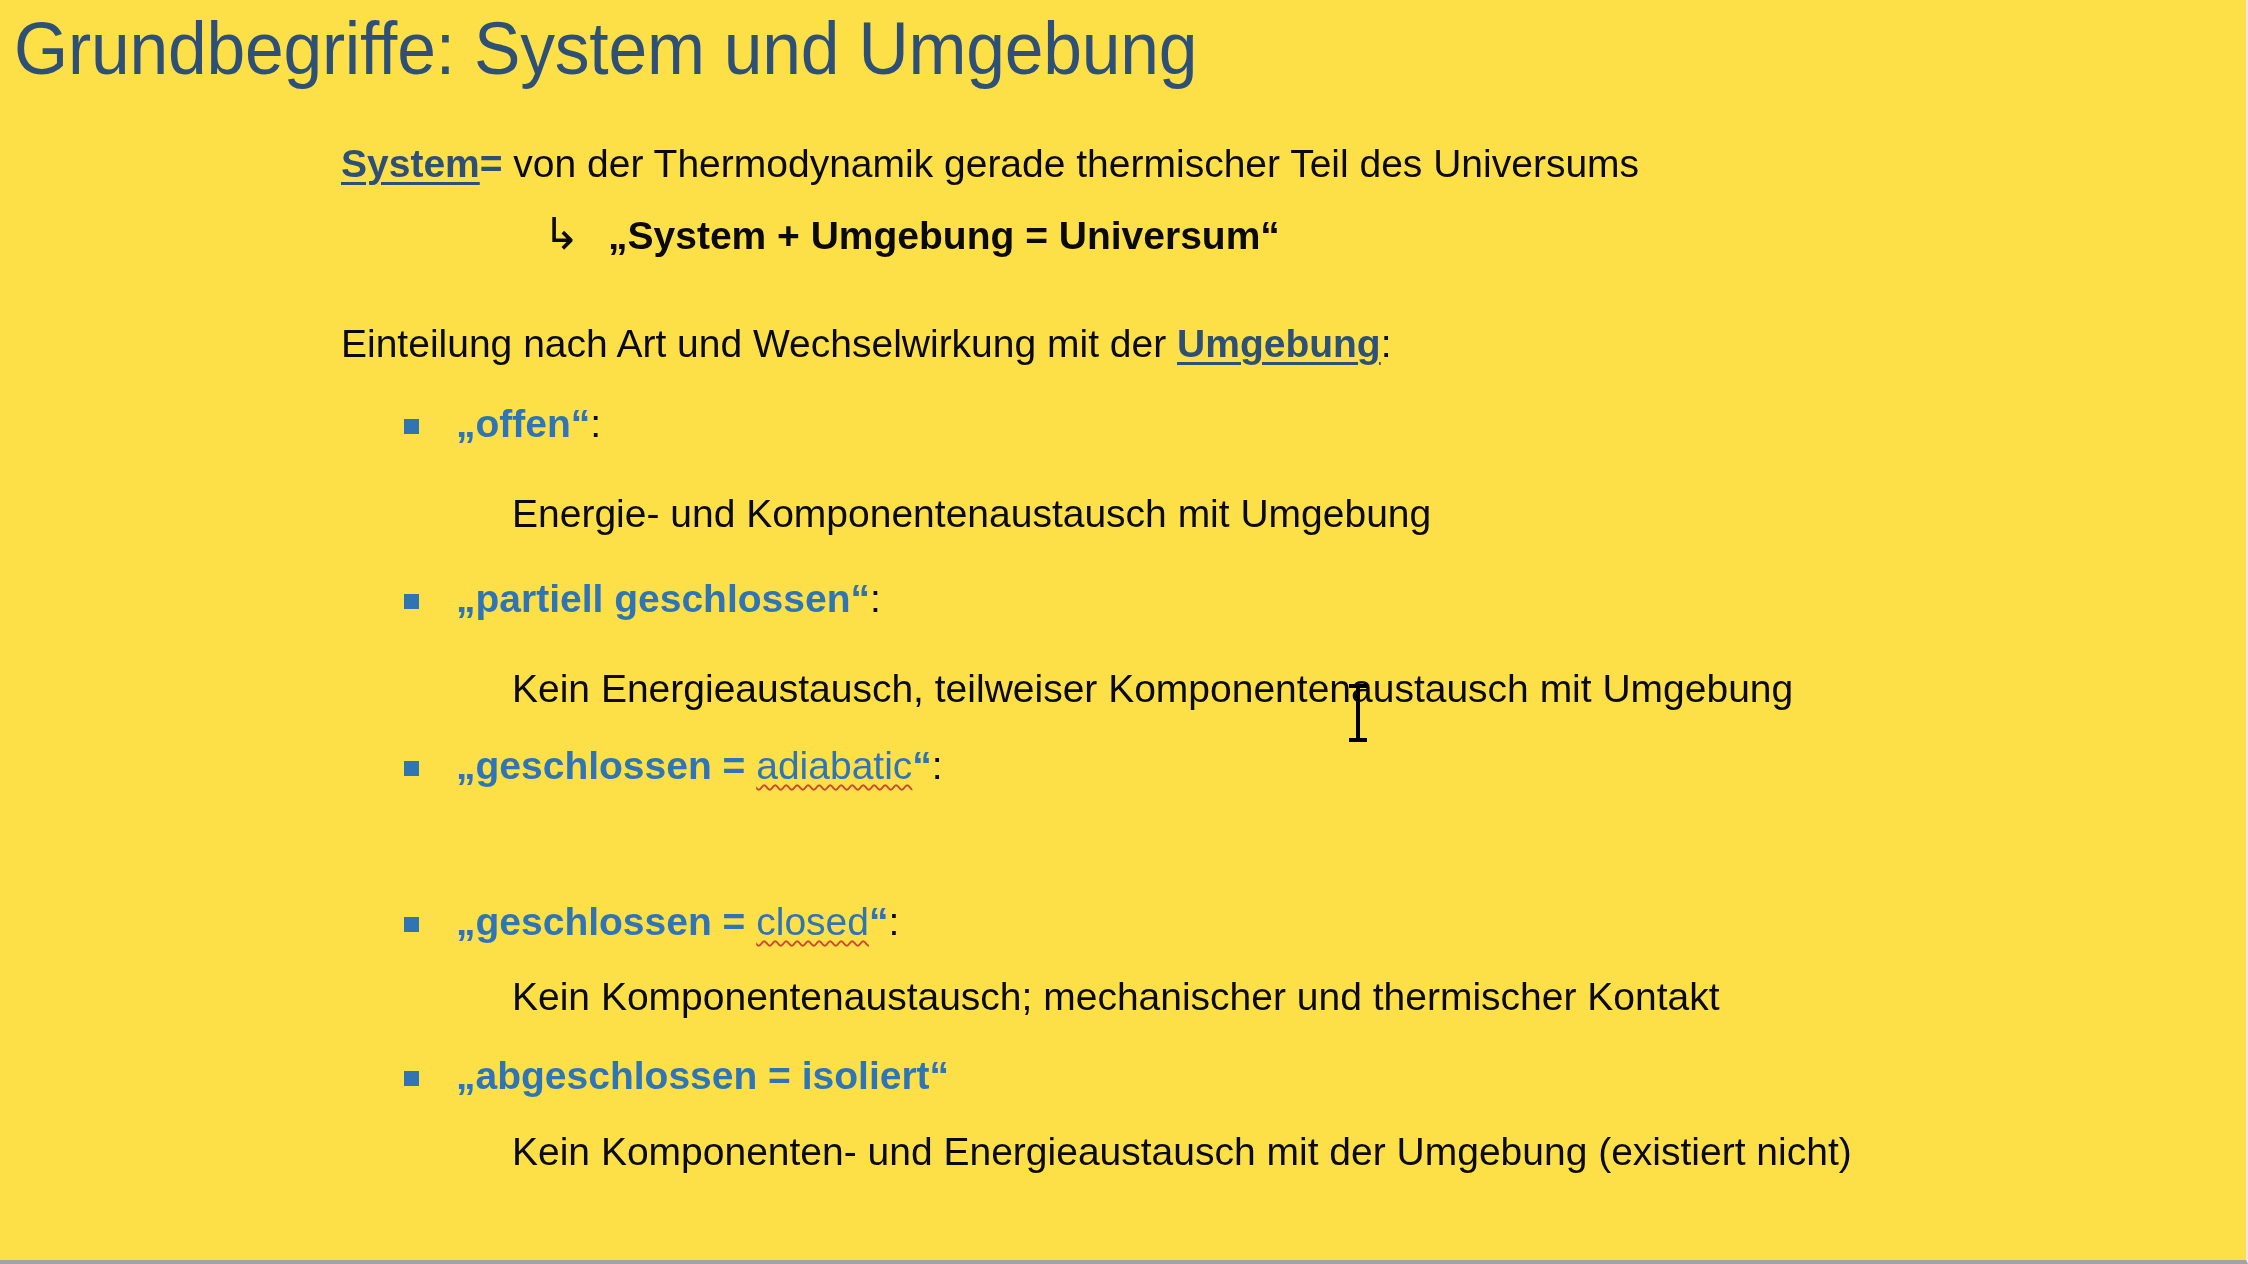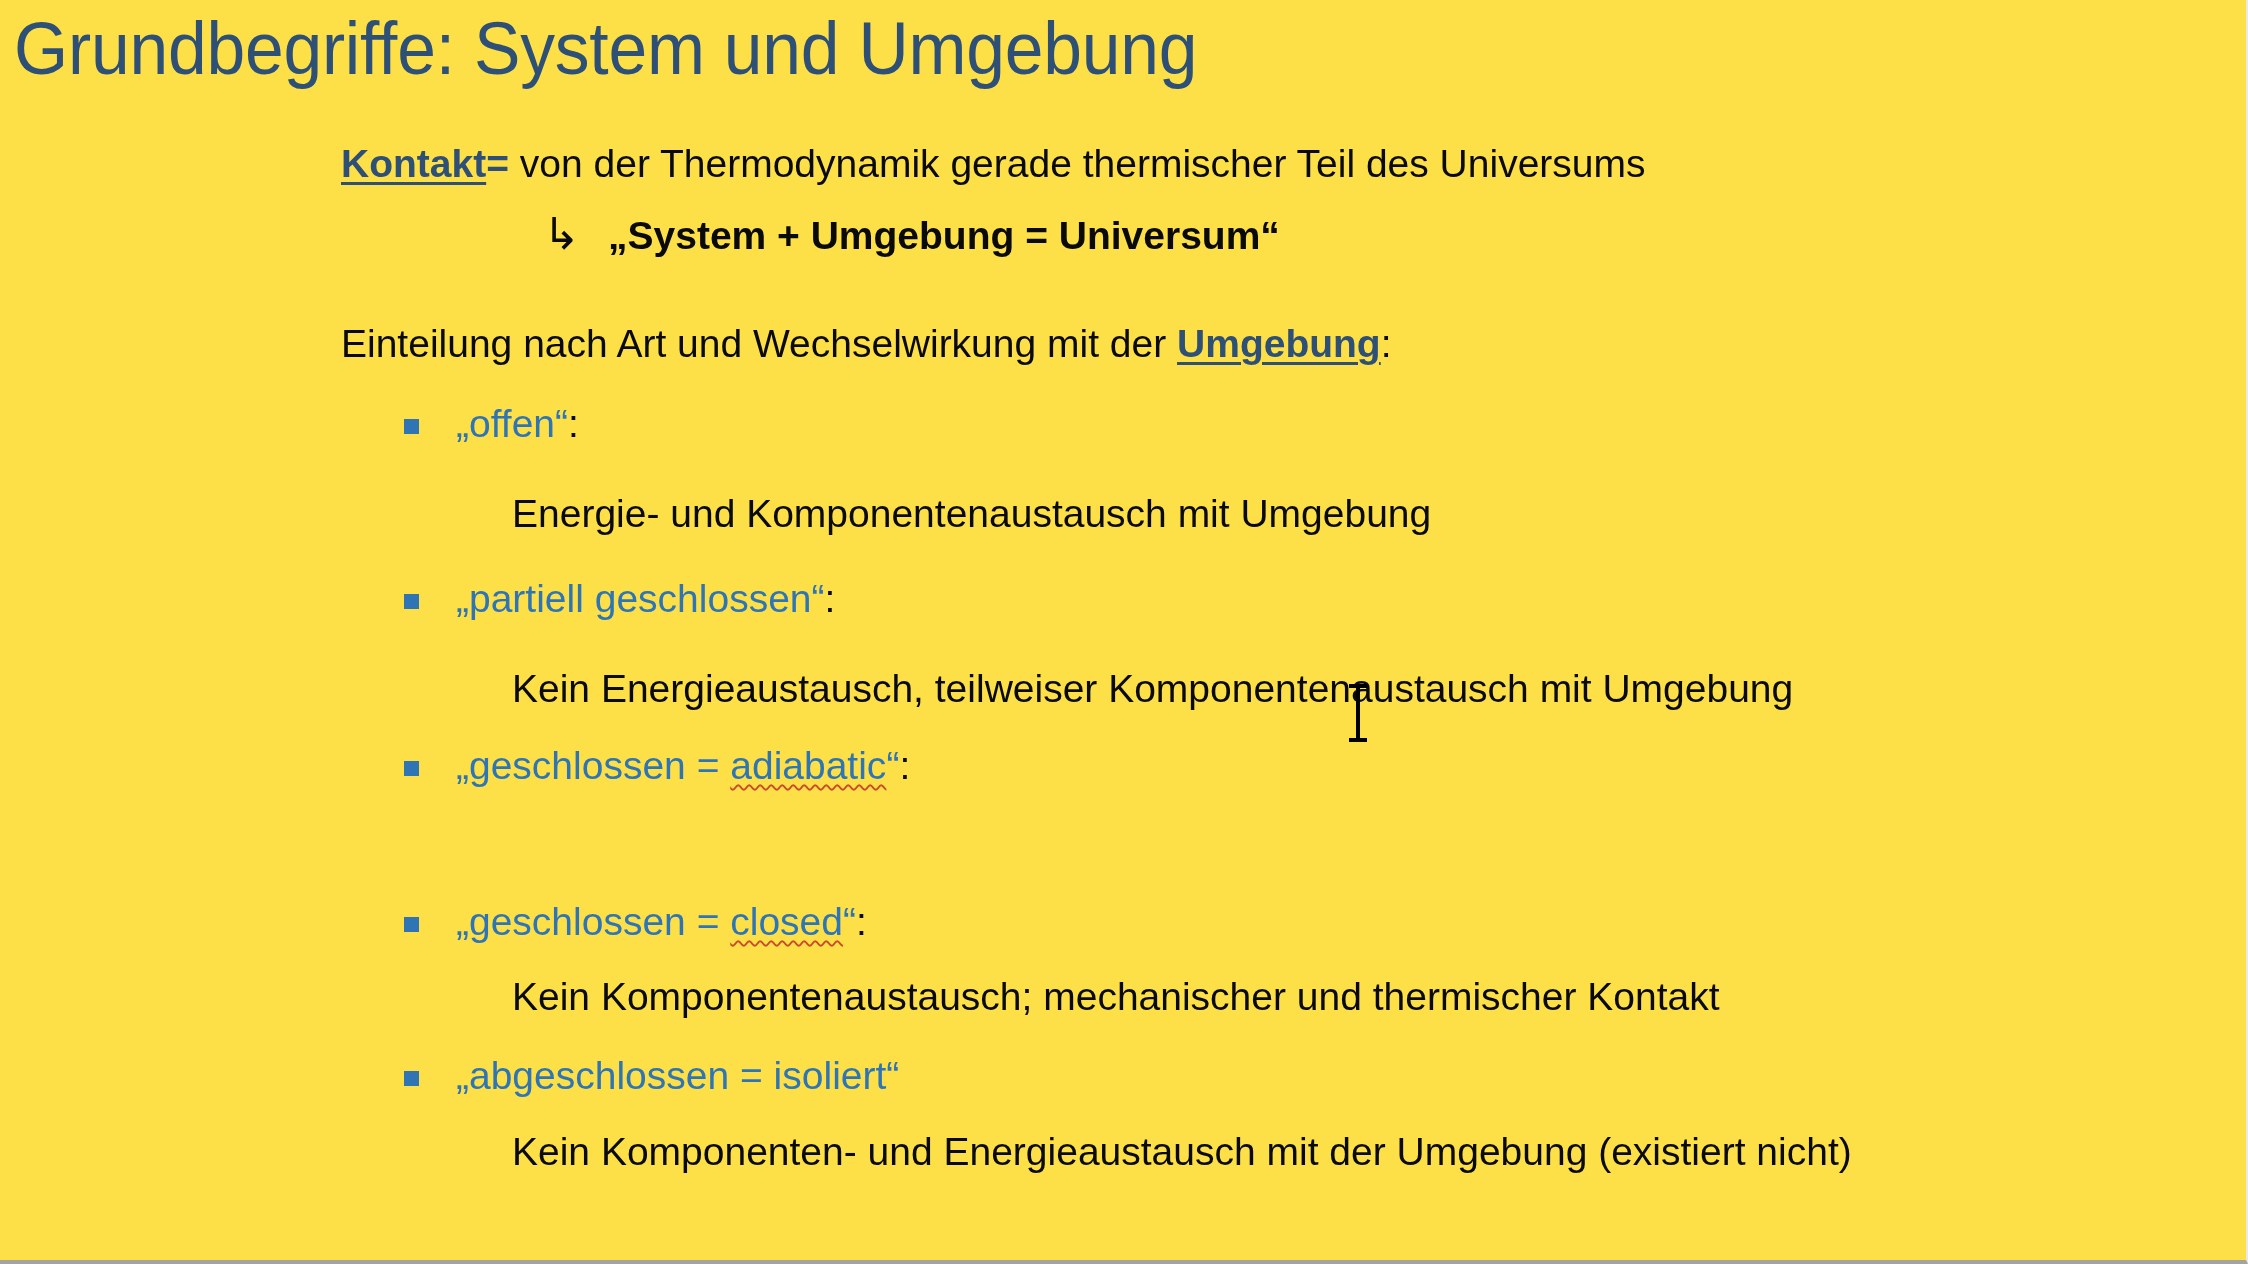--- a/index.html
+++ b/index.html
@@ -74,21 +74,21 @@
   .eqsign {
     color: #2E5077;
     font-weight: 700;
   }
   .boldblack {
     color: #0a0a0a;
     font-weight: 700;
   }
   .blue {
     color: #2F75B6;
-    font-weight: 400;
+    font-weight: 700;
   }
   .blackpunct {
     color: #0a0a0a;
     font-weight: 400;
   }
 
   
   .misspell {
     color: #2F75B6;
     text-decoration: underline wavy #C94A2E;
@@ -126,21 +126,21 @@
 </head>
 <body>
 
 <div id="slide">
 
   <div id="title">Grundbegriffe: System und Umgebung</div>
 
   <div id="body">
 
     <div class="line lvl-def" style="top:144px;">
-      <span class="kw">Kontakt</span><span class="eqsign">=</span><span> von der Thermodynamik gerade thermischer Teil des Universums</span>
+      <span class="kw">System</span><span class="eqsign">=</span><span> von der Thermodynamik gerade thermischer Teil des Universums</span>
     </div>
 
     <span class="arrow-glyph" style="left:543px; top:212px;">↳</span>
     <div class="line" style="left:608px; top:216px;">
       <span class="boldblack">„System + Umgebung = Universum“</span>
     </div>
 
     <div class="line lvl-intro" style="top:324px;">
       <span>Einteilung nach Art und Wechselwirkung mit der </span><span class="kw">Umgebung</span><span>:</span>
     </div>

